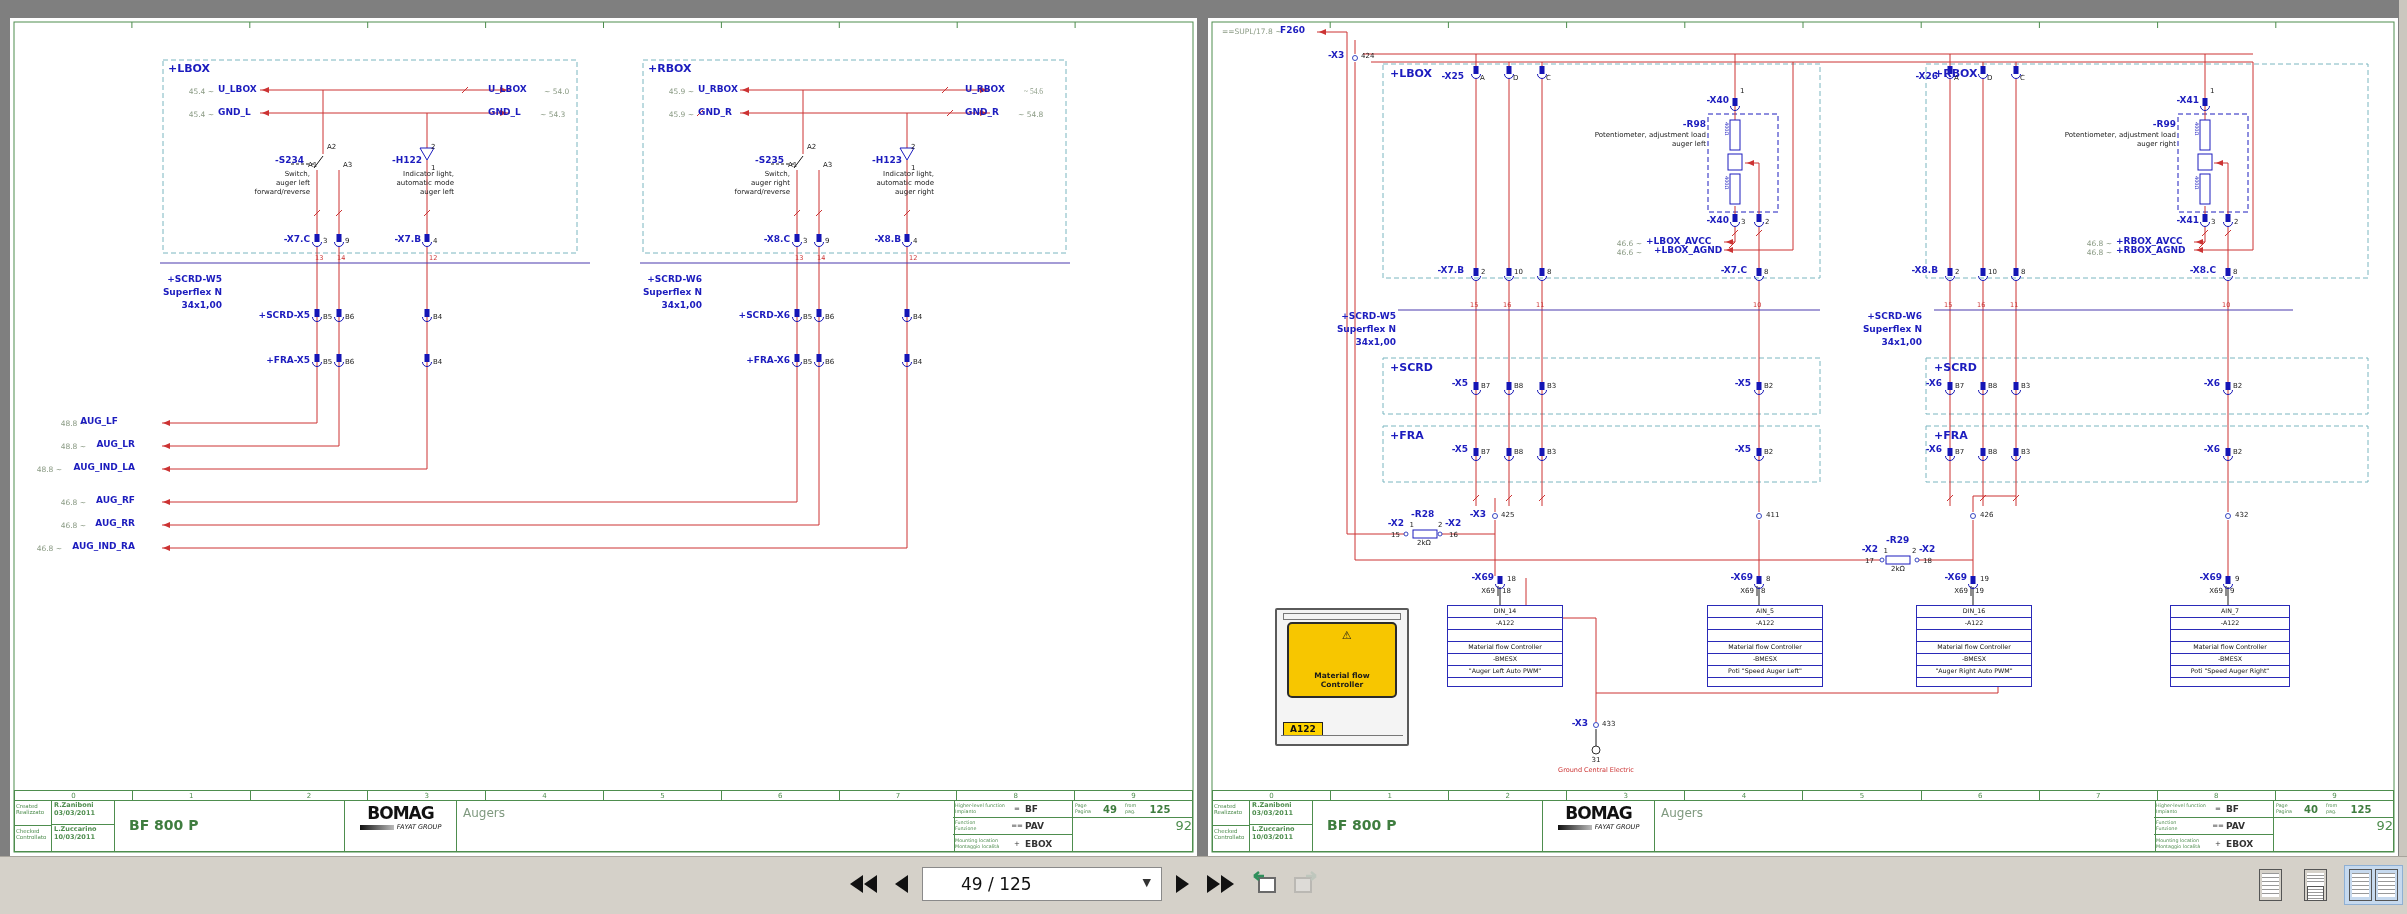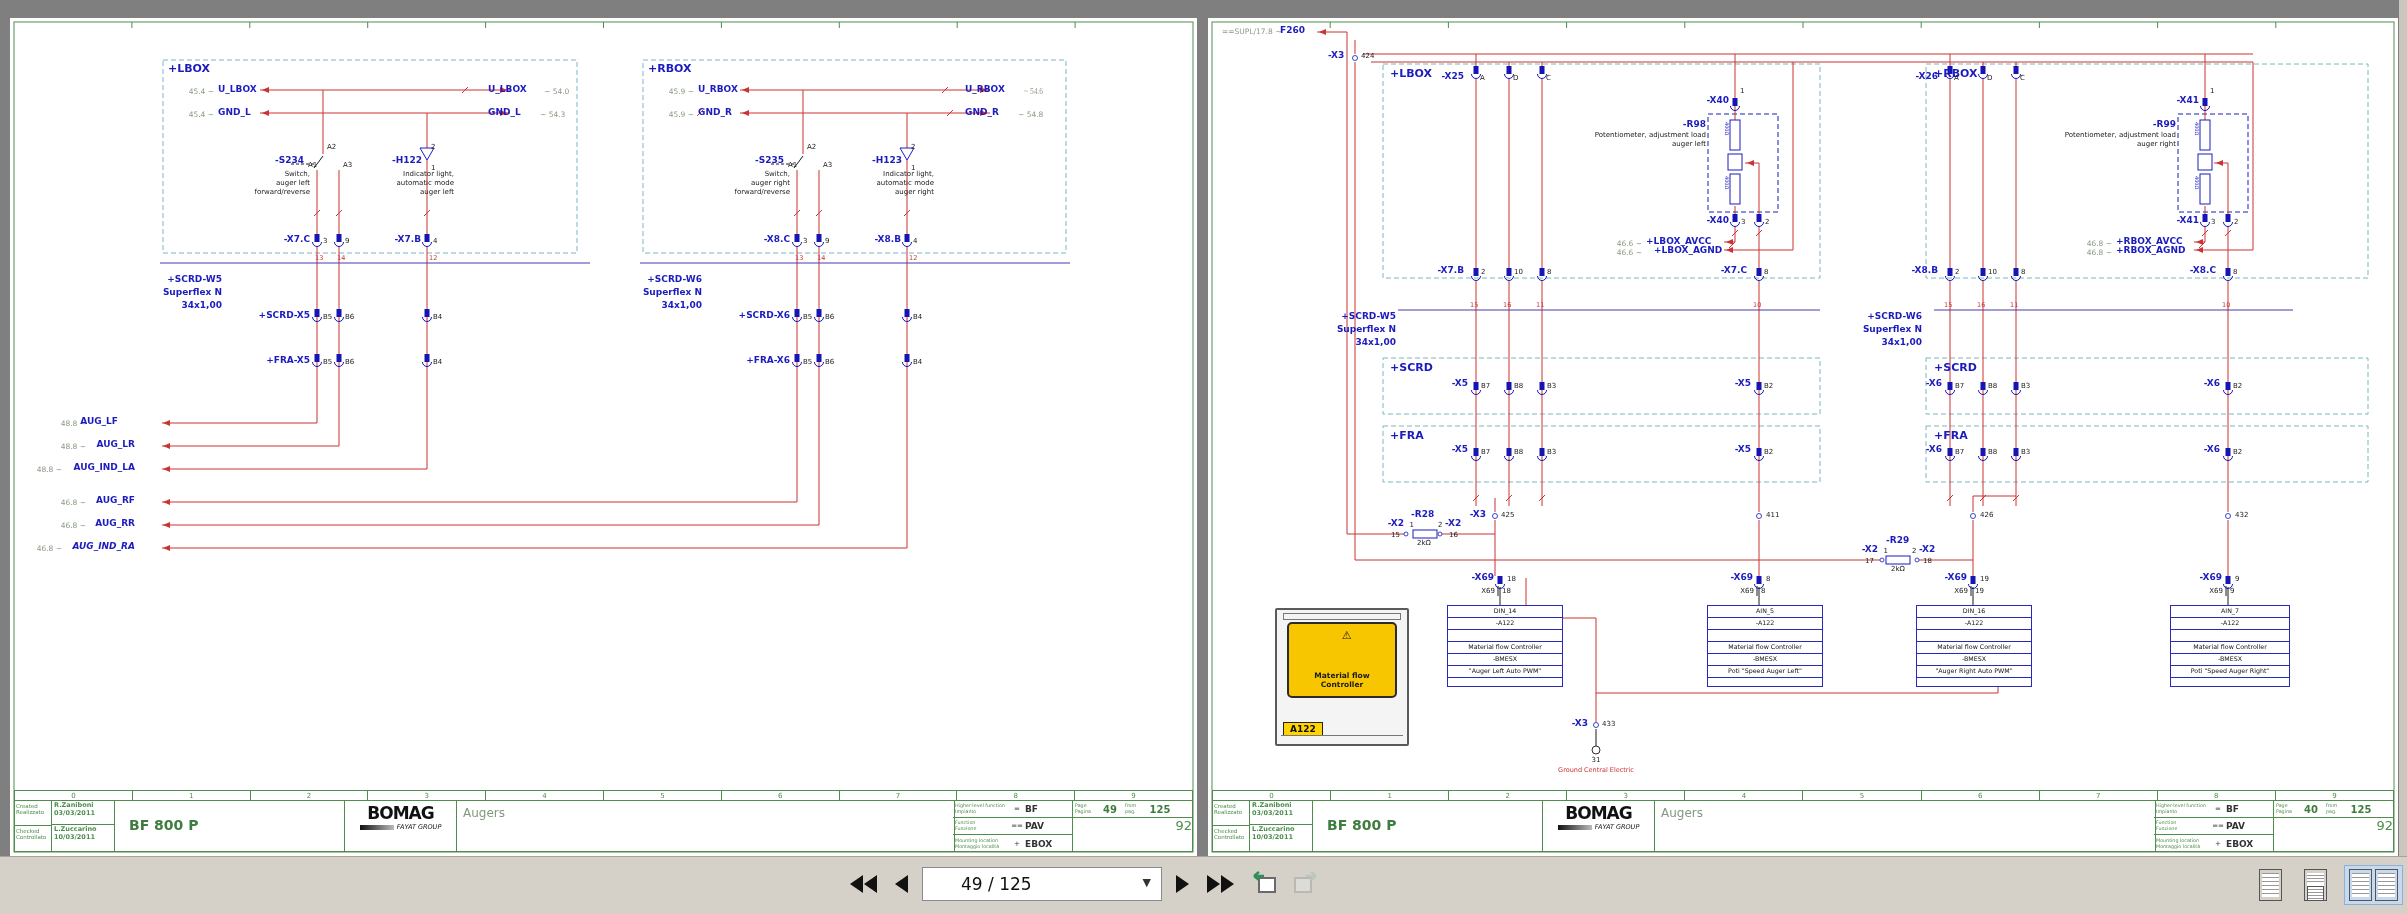--- a/index.html
+++ b/index.html
@@ -275,21 +275,21 @@
         <span class="L c-b al-r" style="left: 108px; top: 399px;">AUG_LF</span>
         <span class="L c-g al-r" style="left: 76px; top: 425px;">48.8 ~</span>
         <span class="L c-b al-r" style="left: 125px; top: 422px;">AUG_LR</span>
         <span class="L c-g al-r" style="left: 52px; top: 448px;">48.8 ~</span>
         <span class="L c-b al-r" style="left: 125px; top: 445px;">AUG_IND_LA</span>
         <span class="L c-g al-r" style="left: 76px; top: 481px;">46.8 ~</span>
         <span class="L c-b al-r" style="left: 125px; top: 478px;">AUG_RF</span>
         <span class="L c-g al-r" style="left: 76px; top: 504px;">46.8 ~</span>
         <span class="L c-b al-r" style="left: 125px; top: 501px;">AUG_RR</span>
         <span class="L c-g al-r" style="left: 52px; top: 527px;">46.8 ~</span>
-        <span class="L c-b al-r" style="left: 125px; top: 524px; font-style: italic;">AUG_IND_RA</span>
+        <span class="L c-b al-r" style="left: 125px; top: 524px;">AUG_IND_RA</span>
         <div class="tb">
           <div class="tbr">
             <div>0</div>
             <div>1</div>
             <div>2</div>
             <div>3</div>
             <div>4</div>
             <div>5</div>
             <div>6</div>
             <div>7</div>

